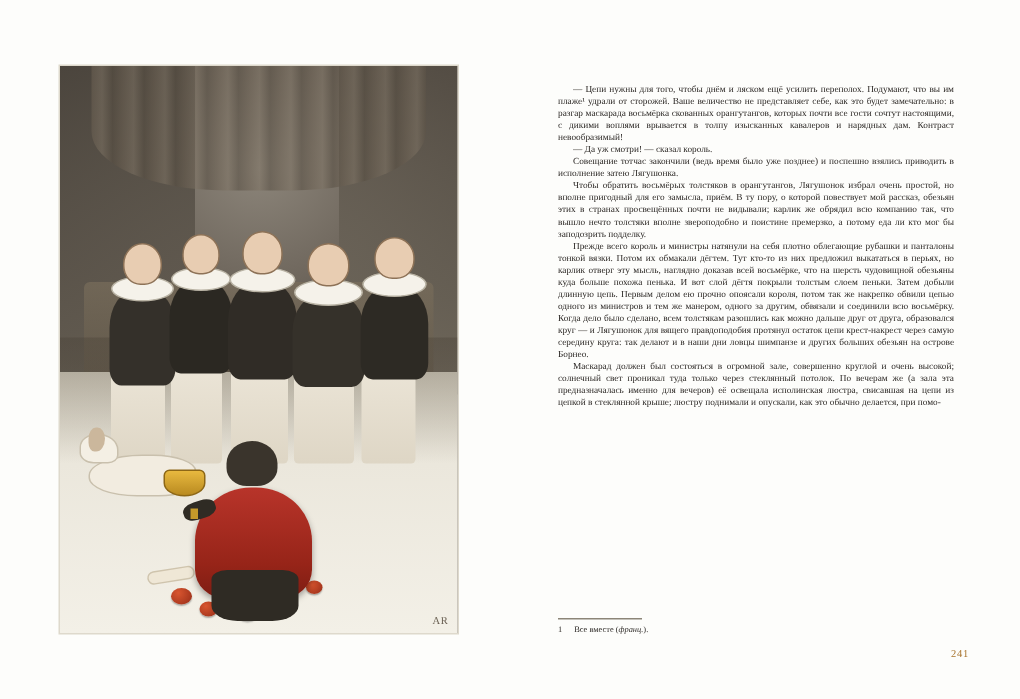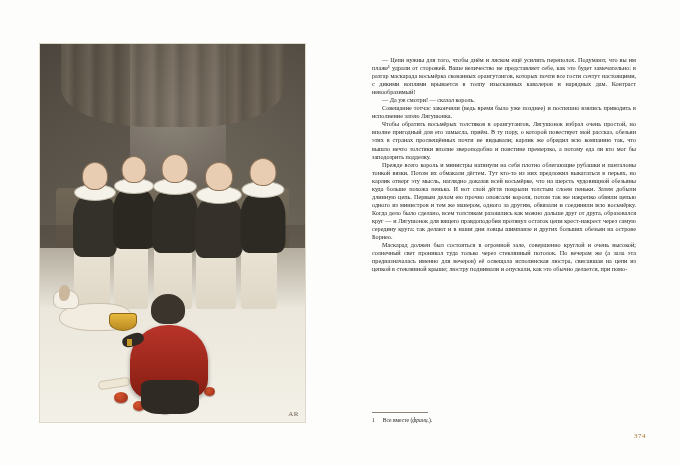--- a/index.html
+++ b/index.html
@@ -364,16 +364,16 @@
     </div>
 
     <div class="footnote">
       <div class="footnote-rule"></div>
       <div class="footnote-line">
         <span class="marker">1</span>
         <span class="fn-text"><span>Все вместе (</span><i>франц.</i><span>).</span></span>
       </div>
     </div>
 
-    <div class="folio">374</div>
+    <div class="folio">241</div>
   </div>
 
 </div>
 
 </body></html>

